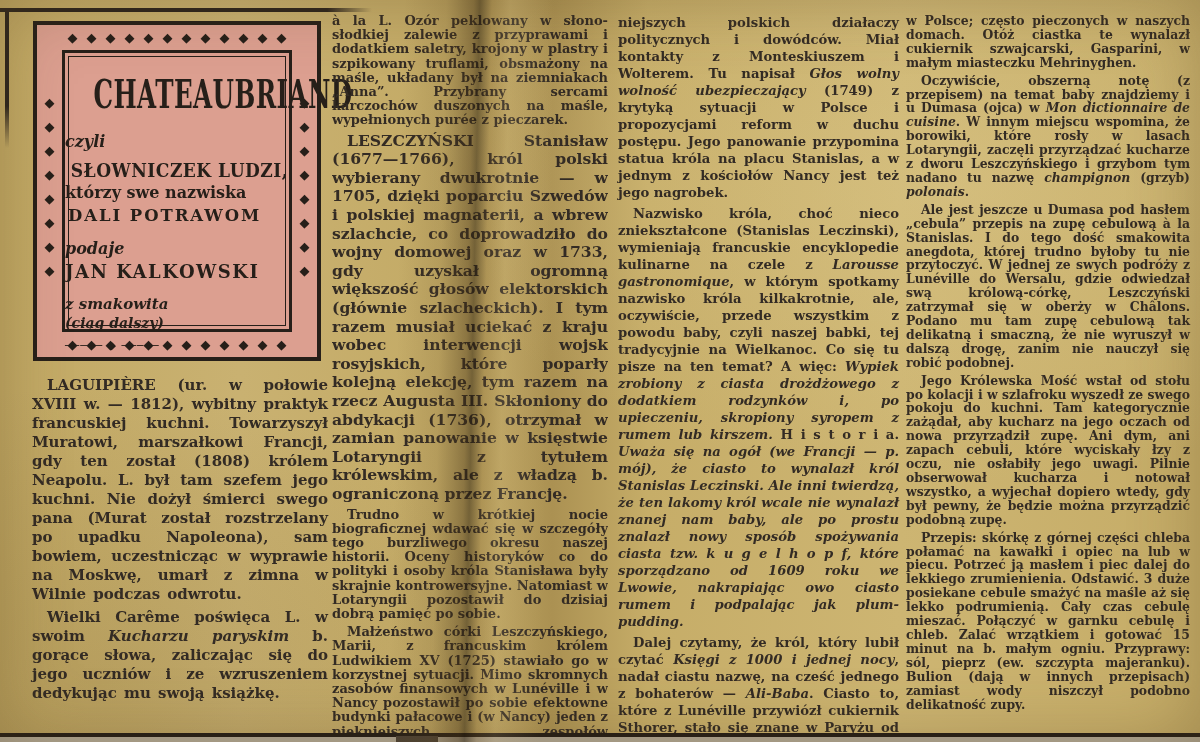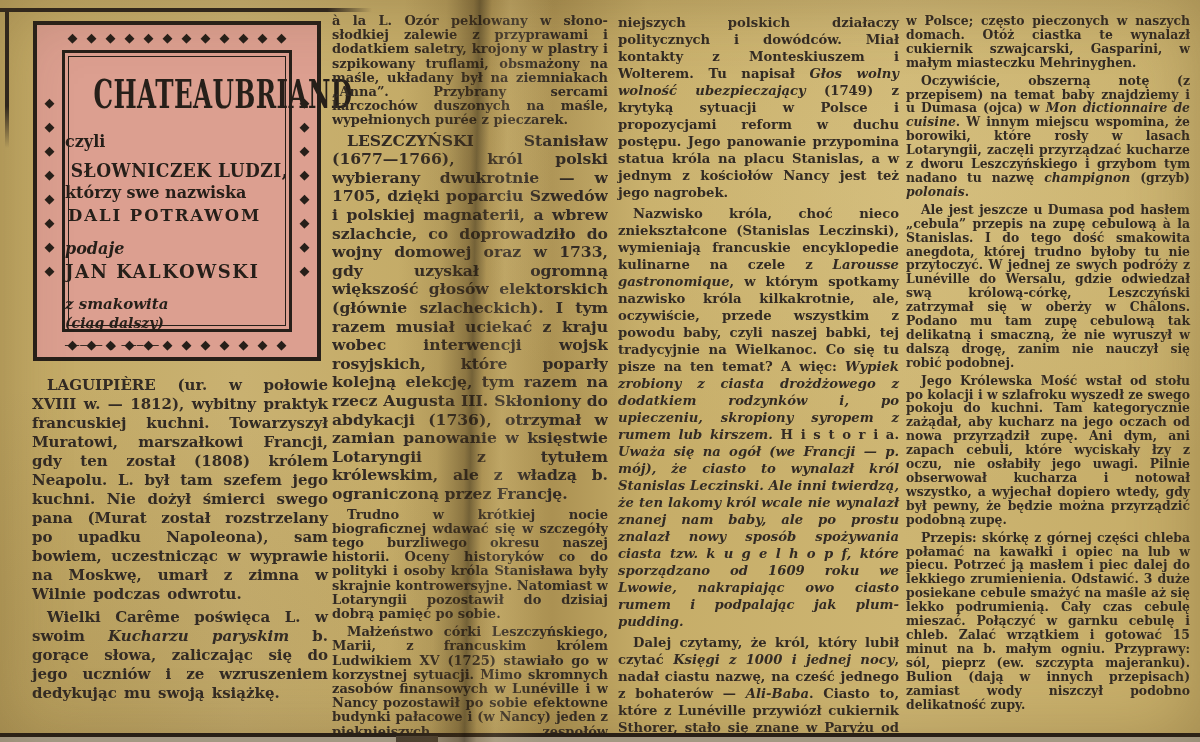--- a/index.html
+++ b/index.html
@@ -43,21 +43,21 @@
   .box-mid{flex:1;display:flex;min-height:0;}
   .orn-col{width:25px;display:flex;align-items:center;justify-content:center;
     overflow:hidden;font-family:"DejaVu Sans",sans-serif;}
   .orn-col span{writing-mode:vertical-rl;font-size:13px;letter-spacing:9px;
     white-space:nowrap;color:#261f19;}
   .inner{flex:1;border:3px solid #261f19;position:relative;background:#dc9f90;
     display:flex;flex-direction:column;align-items:flex-start;min-width:0;}
   .inner::before{content:"";position:absolute;inset:3px;border:1px solid #261f19;pointer-events:none;}
   .box-title{margin-top:24px;font-size:30px;font-weight:bold;white-space:nowrap;
     transform:scale(0.82,1.28);letter-spacing:0.5px;}
-  .box-czyli{margin-top:20px;font-size:16px;font-weight:bold;}
+  .box-czyli{margin-top:20px;font-size:16px;font-style:italic;font-weight:bold;}
   .box-l1{margin-top:9px;font-size:18px;font-weight:bold;letter-spacing:0.5px;white-space:nowrap;transform:scaleX(0.95);}
   .box-l2{margin-top:2px;font-size:16px;font-weight:bold;}
   .box-l3{margin-top:3px;font-size:17px;font-weight:bold;letter-spacing:2px;white-space:nowrap;transform:scaleX(0.97);}
   .box-podaje{margin-top:14px;font-size:16px;font-style:italic;font-weight:bold;}
   .box-author{margin-top:3px;font-size:18px;font-weight:bold;letter-spacing:1.5px;}
   .box-n1{margin-top:13px;font-size:15px;font-style:italic;font-weight:bold;}
   .box-n2{margin-top:2px;font-size:14px;font-style:italic;font-weight:bold;}
   .box-div{margin-top:8px;font-size:11px;letter-spacing:1px;font-family:"DejaVu Sans",sans-serif;}
 
   

